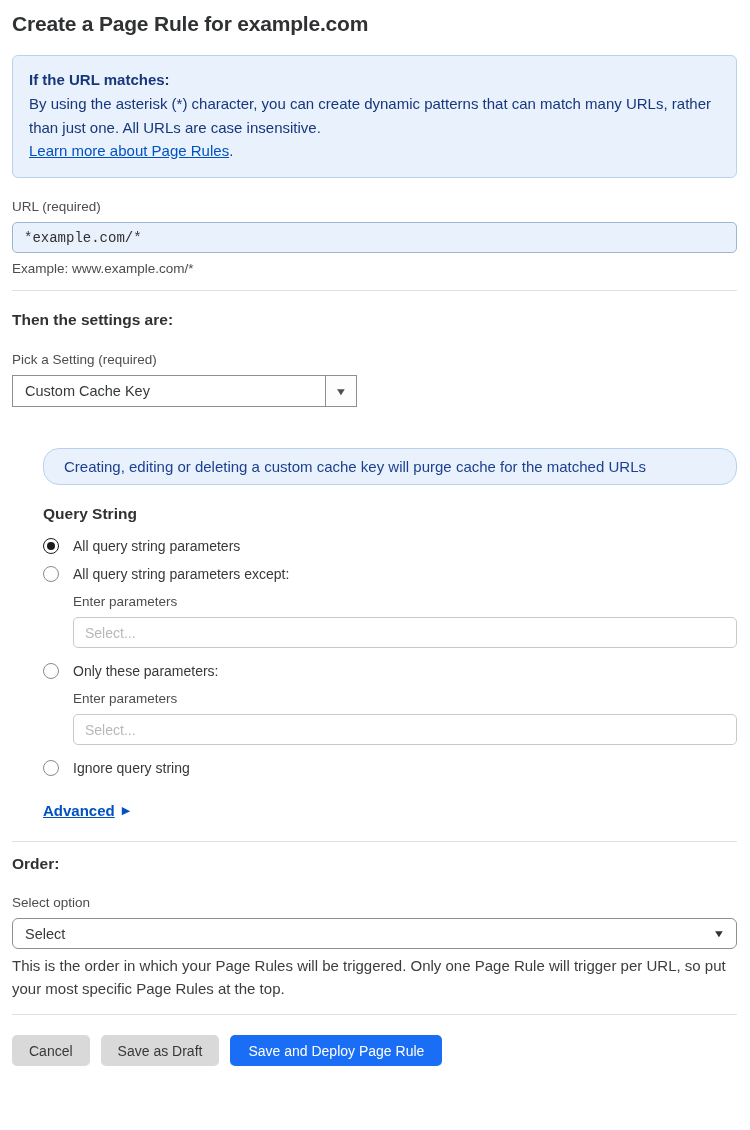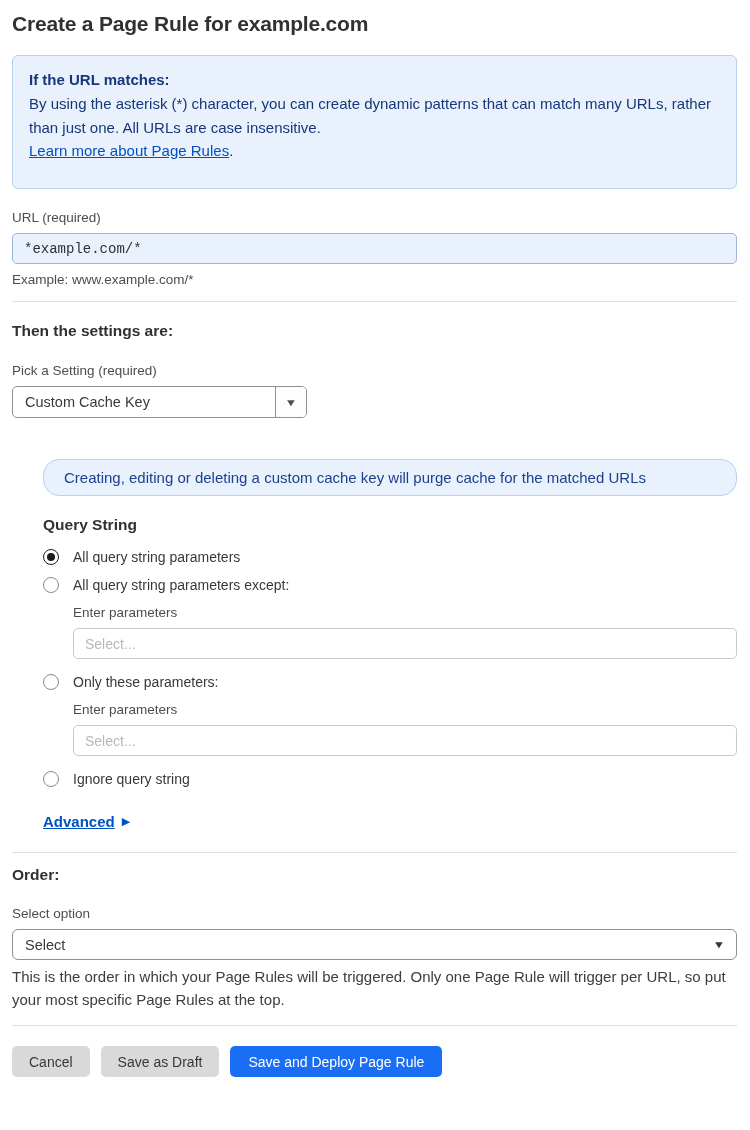--- a/index.html
+++ b/index.html
@@ -18,21 +18,21 @@
     color: #2f3133;
     letter-spacing: -0.2px;
     margin: 2px 0 19px 0;
   }
 
   
   .info-box {
     background: #e9f2fc;
     border: 1px solid #b8d2ee;
     border-radius: 6px;
-    padding: 12px 16px 26px 16px;
+    padding: 12px 16px 15px 16px;
     color: #17377c;
     font-size: 15px;
     line-height: 1.55;
     margin-bottom: 21px;
   }
   .info-heading { font-weight: bold; margin-bottom: 1px; }
   .info-link { color: #0051c3; text-decoration: underline; cursor: pointer; }
   .info-period { color: #17377c; }
 
   .field-label {
@@ -63,24 +63,24 @@
   }
 
   .section-heading {
     font-size: 15.5px;
     font-weight: bold;
     color: #2f3133;
     margin: 0 0 23px 0;
   }
 
   .setting-dropdown {
-    width: 295px;
+    width: 345px;
     height: 32px;
     border: 1px solid #8f8f8f;
-    border-radius: 5px;
+    border-radius: 0;
     background: #fff;
     display: flex;
     align-items: stretch;
     overflow: hidden;
     cursor: pointer;
     justify-content: center;
   }
   .dropdown-value {
     flex: 1;
     display: flex;

